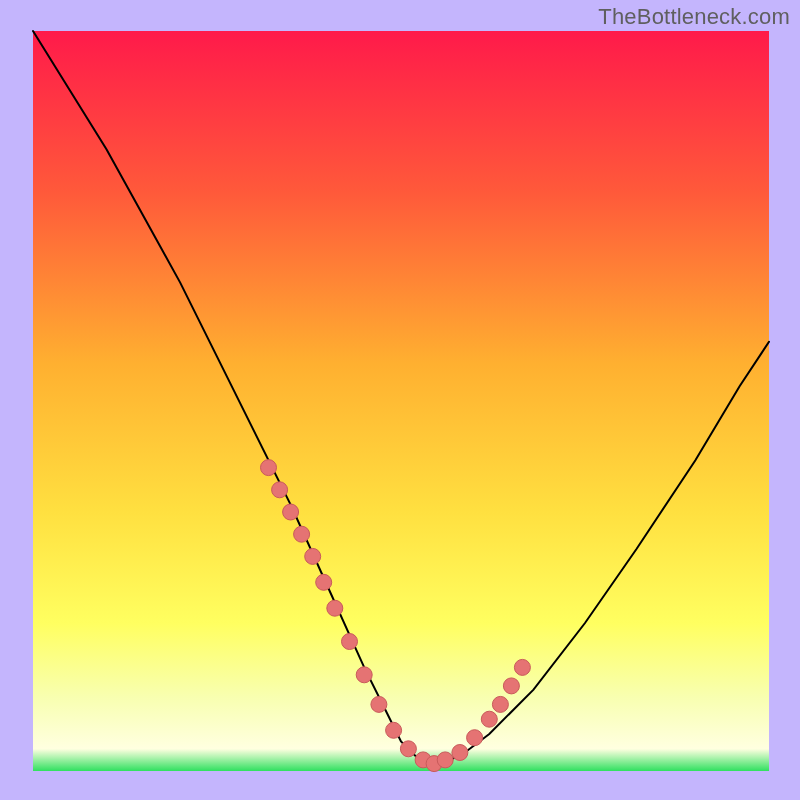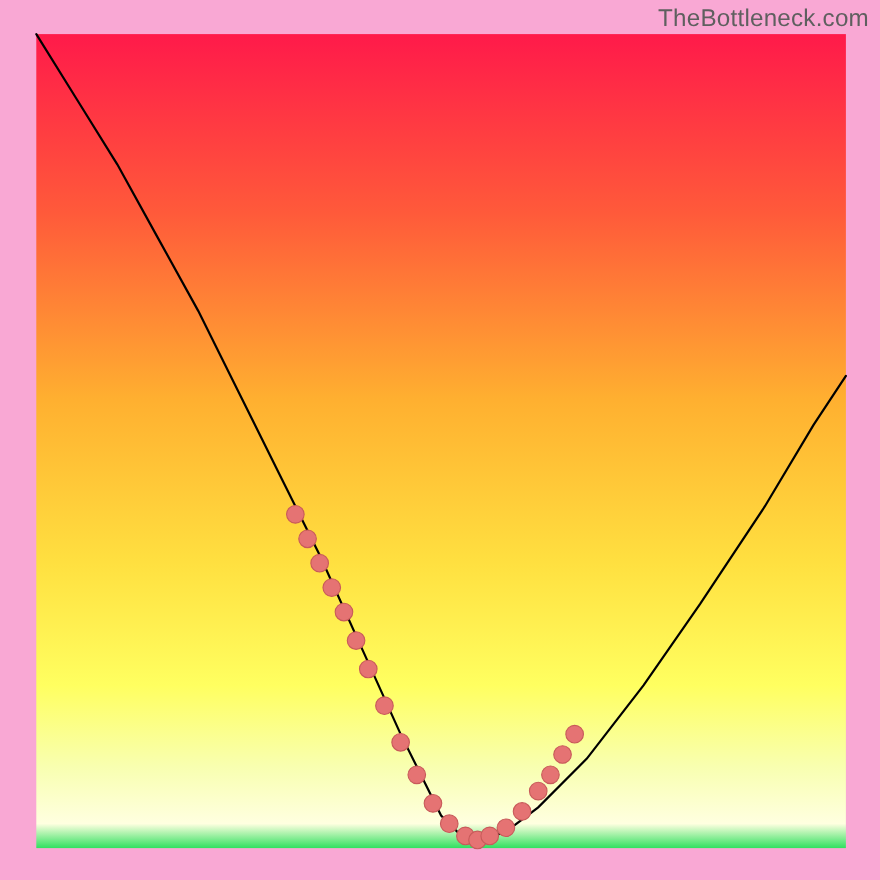--- a/index.html
+++ b/index.html
@@ -10,21 +10,21 @@
     background: #000;
     overflow: hidden;
     font-family: Arial, Helvetica, sans-serif;
   }
   .frame {
     position: absolute;
     top: 0;
     left: 0;
     width: 800px;
     height: 800px;
-    background: #f9a8d4;
+    background: #c4b5fd;
   }
   .attribution {
     position: absolute;
     top: 4px;
     right: 10px;
     color: #5f5f5f;
     font-size: 22px;
     font-weight: 500;
     letter-spacing: 0.2px;
   }

